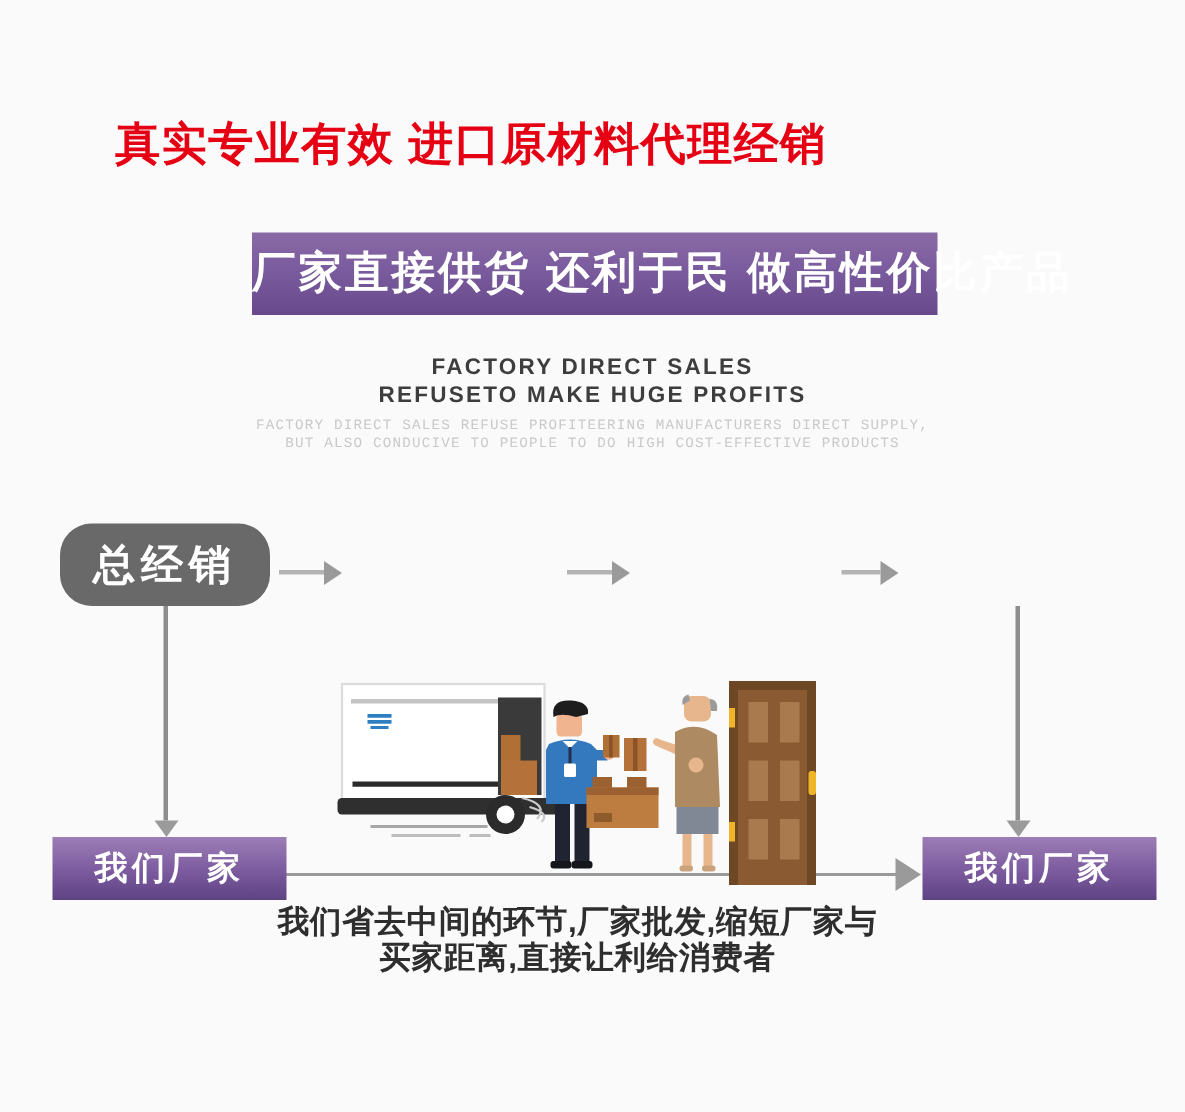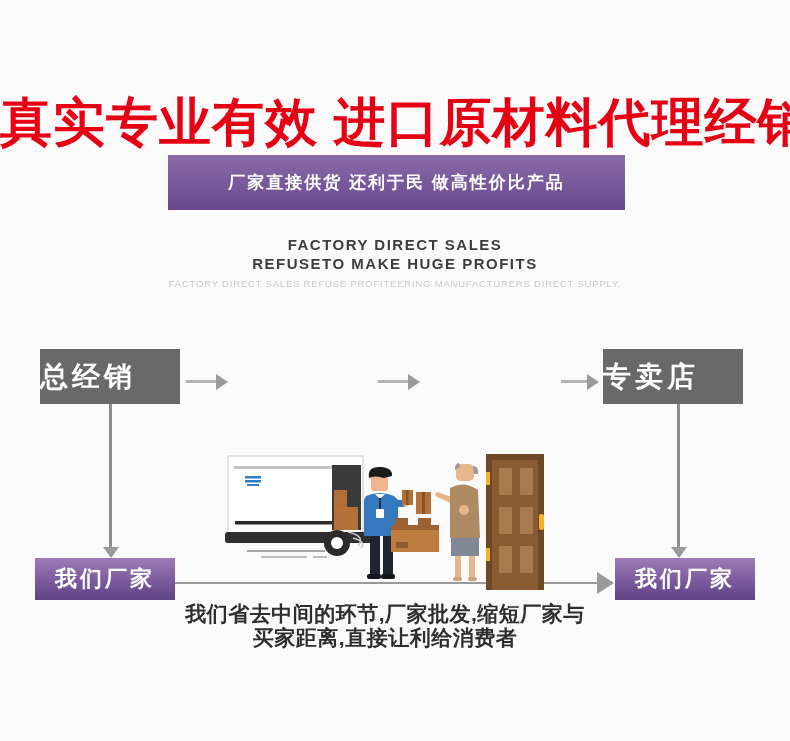--- a/index.html
+++ b/index.html
@@ -4,44 +4,44 @@
 <style>
   * { margin:0; padding:0; box-sizing:border-box; }
   html,body { background:#ffffff; }
   body { font-family:"Liberation Sans","DejaVu Sans",sans-serif; }
   .stage{
     position:relative; width:790px; height:741px; margin:0 auto;
     background:#fafafa; overflow:hidden;
   }
   
   .main-title{
-    position:absolute; top:88px; left:0; width:628px;
-    text-align:center; font-size:52px; font-weight:bold;
+    position:absolute; top:76px; left:0; width:628px;
+    text-align:center; font-size:30px; font-weight:bold;
     color:#e60014; letter-spacing:1px; white-space:nowrap;
   }
   .purple-banner{
     position:absolute; top:155px; left:168px; width:457px; height:55px;
     background:linear-gradient(180deg,#8a6aa5 0%,#7a5b9e 45%,#684a8c 100%);
-    color:#ffffff; font-size:17px; font-weight:bold; letter-spacing:2px;
+    color:#ffffff; font-size:29px; font-weight:bold; letter-spacing:2px;
     text-align:center; line-height:55px; white-space:nowrap;
   }
   
   .en-line{ position:absolute; left:0; width:790px; text-align:center;
     font-weight:bold; color:#3d3d3d; font-size:15px; letter-spacing:1.5px; }
   .en-line.l1{ top:236px; }
   .en-line.l2{ top:255px; }
   .en-small{ position:absolute; left:0; width:790px; text-align:center;
-    color:#c9c9c9; font-size:9.5px; letter-spacing:0.8px; }
+    color:#c9c9c9; font-size:9.5px; letter-spacing:0.8px;font-family:Liberation Mono, monospace; }
   .en-small.s1{ top:278px; }
   .en-small.s2{ top:290px; }
   
   .flow-box{
     position:absolute; top:349px; width:140px; height:55px;
     background:#696969; color:#ffffff; font-size:28px; font-weight:bold;
-    letter-spacing:4px; line-height:55px; white-space:nowrap;
+    letter-spacing:4px; text-align:center; line-height:55px; white-space:nowrap;border-radius:21px;
   }
   .fb1{ left:40px; } .fb2{ left:233px; } .fb3{ left:425px; } .fb4{ left:603px; }
   .h-arrow{ position:absolute; top:374px; height:16px; }
   .h-arrow .shaft{ position:absolute; top:6px; left:0; height:3px; background:#b3b3b3; }
   .h-arrow .head{ position:absolute; top:0; width:0; height:0;
     border-top:8px solid transparent; border-bottom:8px solid transparent;
     border-left:12px solid #9a9a9a; }
   .ha1{ left:186px; width:42px; } .ha1 .shaft{ width:30px; } .ha1 .head{ left:30px; }
   .ha2{ left:378px; width:42px; } .ha2 .shaft{ width:30px; } .ha2 .head{ left:30px; }
   .ha3{ left:561px; width:38px; } .ha3 .shaft{ width:26px; } .ha3 .head{ left:26px; }
@@ -53,21 +53,21 @@
     border-top:11px solid #9a9a9a; }
   .va-left{ left:103px; top:404px; } .va-right{ left:671px; top:404px; }
   .v-arrow .vshaft{ height:143px; } .v-arrow .vhead{ top:143px; }
   
   .ground-line{ position:absolute; top:582px; left:175px; width:424px; height:2px; background:#9a9a9a; }
   .ground-head{ position:absolute; top:572px; left:597px; width:0; height:0;
     border-top:11px solid transparent; border-bottom:11px solid transparent;
     border-left:17px solid #9a9a9a; }
   
   .factory-box{
-    position:absolute; top:558px; width:140px; height:42px;
+    position:absolute; top:558px; width:156px; height:42px;
     background:linear-gradient(180deg,#9c7db5 0%,#7b5a9e 55%,#5e4383 100%);
     color:#ffffff; font-size:22px; font-weight:bold; letter-spacing:3px;
     text-align:center; line-height:42px; white-space:nowrap;
   }
   .factory-left{ left:35px; } .factory-right{ left:615px; }
   
   .caption-line{ position:absolute; left:0; width:770px; text-align:center;
     color:#2e2e2e; font-size:21px; font-weight:bold; letter-spacing:0.5px; white-space:nowrap; }
   .cap1{ top:600px; } .cap2{ top:624px; }
   
@@ -78,35 +78,35 @@
 
 <div class="stage">
 
   <div class="main-title">真实专业有效 进口原材料代理经销</div>
 
   <div class="purple-banner">厂家直接供货 还利于民 做高性价比产品</div>
 
   <div class="en-line l1">FACTORY DIRECT SALES</div>
   <div class="en-line l2">REFUSETO MAKE HUGE PROFITS</div>
   <div class="en-small s1">FACTORY DIRECT SALES REFUSE PROFITEERING MANUFACTURERS DIRECT SUPPLY,</div>
+  <div class="en-small s2">BUT ALSO CONDUCIVE TO PEOPLE TO DO HIGH COST-EFFECTIVE PRODUCTS</div>
 
   <div class="flow-box fb1">总经销</div>
   <div class="h-arrow ha1">
       <div class="shaft"></div>
       <div class="head"></div>
     </div>
   <div class="h-arrow ha2">
       <div class="shaft"></div>
       <div class="head"></div>
     </div>
   <div class="h-arrow ha3">
       <div class="shaft"></div>
       <div class="head"></div>
     </div>
-  <div class="flow-box fb4">专卖店</div>
 
   <div class="v-arrow va-left">
       <div class="vshaft"></div>
       <div class="vhead"></div>
     </div>
   <div class="v-arrow va-right">
       <div class="vshaft"></div>
       <div class="vhead"></div>
     </div>
 

